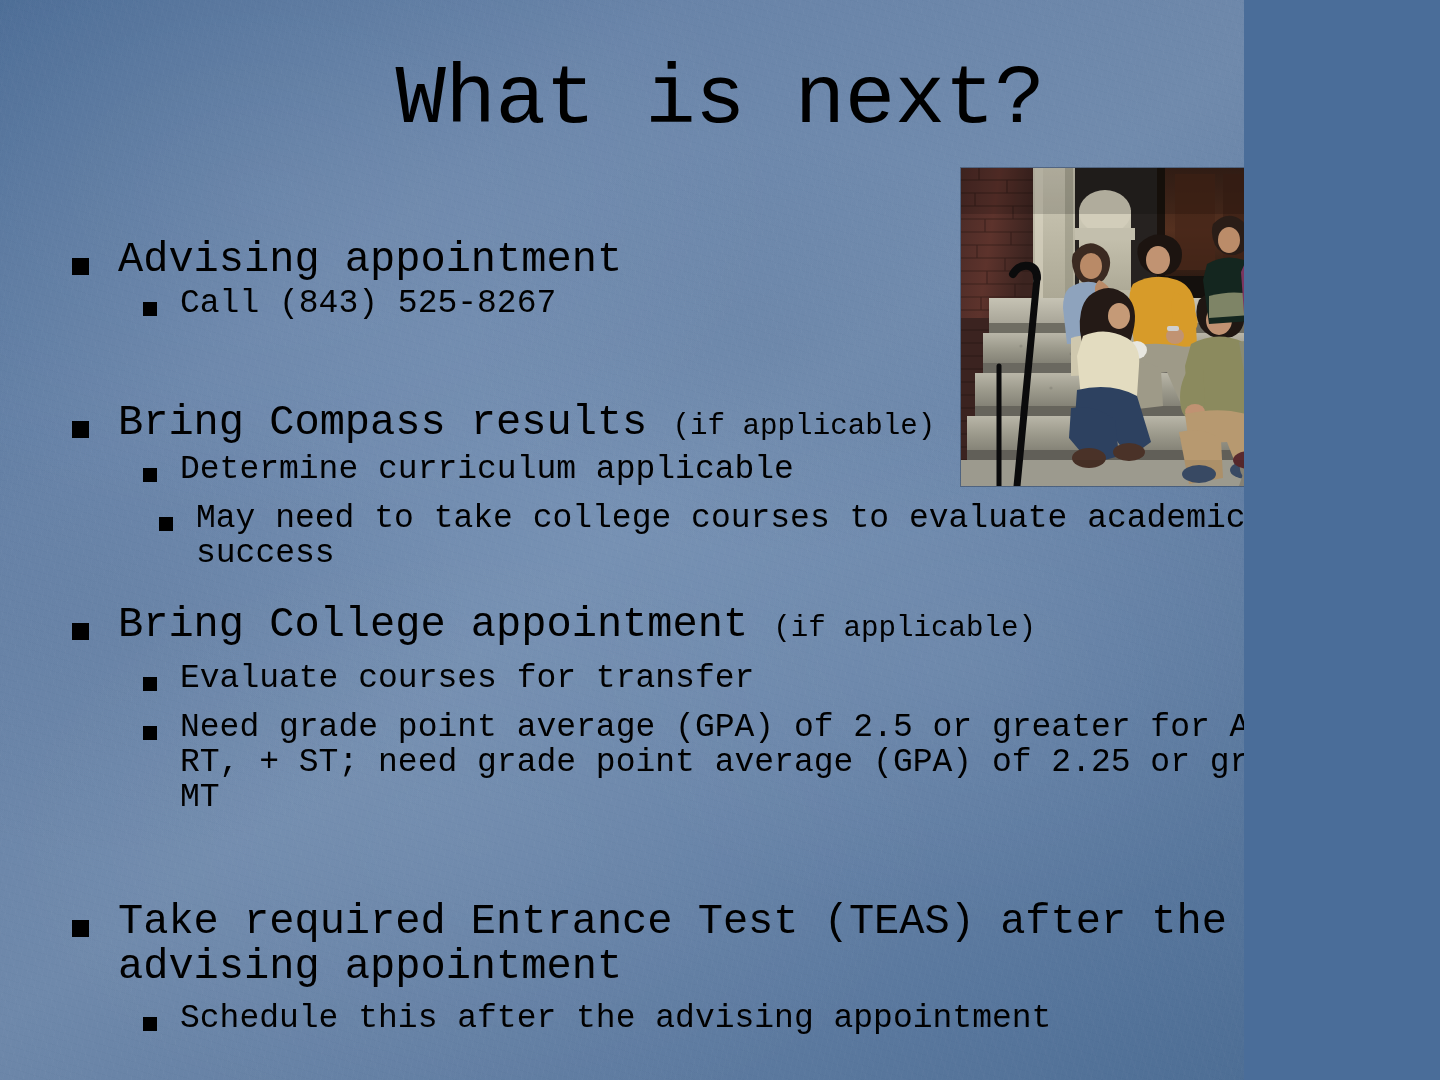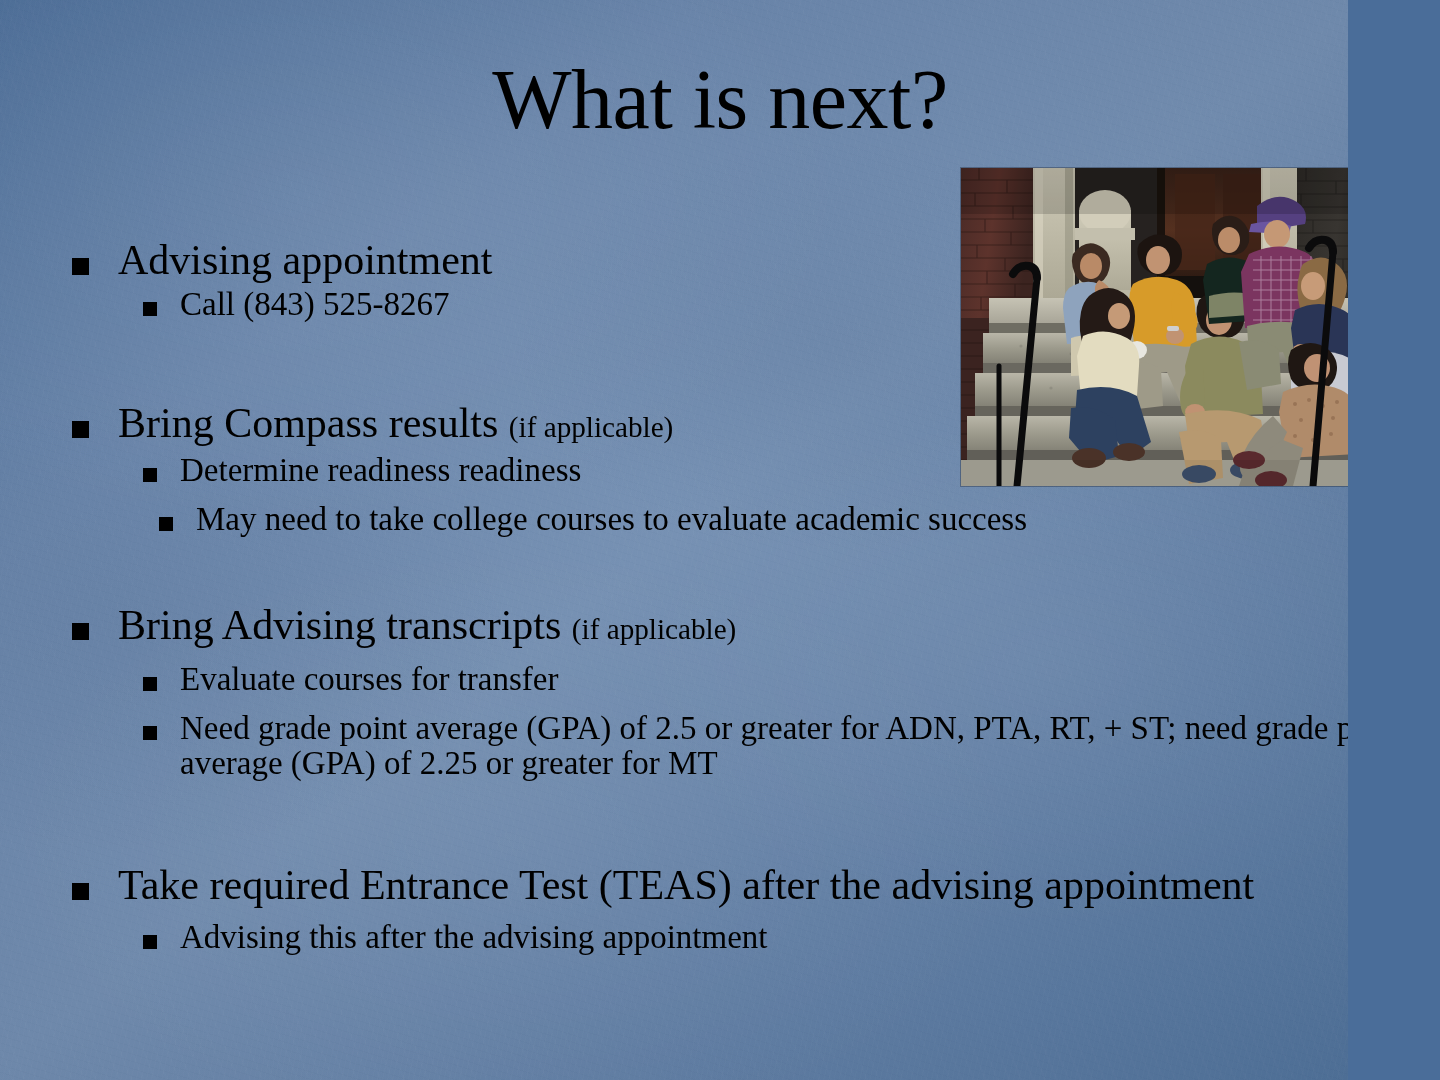--- a/index.html
+++ b/index.html
@@ -2,24 +2,24 @@
 <html><head>
 <meta charset="utf-8">
 <style>
   html, body {
     margin: 0;
     padding: 0;
     background: #4a6d99;
   }
   .slide {
     position: relative;
-    width: 1348px;
+    width: 1244px;
     height: 1080px;
     overflow: hidden;
-    font-family: Liberation Serif, serif;
+    font-family: Liberation Mono, monospace;
     background-color: #6a86aa;
     background-image:
       radial-gradient(ellipse 60% 45% at 22% 18%, rgba(255,255,255,0.055), rgba(255,255,255,0) 70%),
       radial-gradient(ellipse 45% 35% at 78% 62%, rgba(255,255,255,0.05), rgba(255,255,255,0) 70%),
       radial-gradient(ellipse 55% 40% at 38% 78%, rgba(255,255,255,0.04), rgba(255,255,255,0) 72%),
       radial-gradient(ellipse 35% 28% at 62% 32%, rgba(30,55,90,0.07), rgba(30,55,90,0) 70%),
       radial-gradient(ellipse 40% 30% at 10% 58%, rgba(30,55,90,0.06), rgba(30,55,90,0) 72%),
       radial-gradient(ellipse 130% 110% at 50% 45%, rgba(120,150,185,0.16), rgba(52,78,112,0.22) 95%),
       linear-gradient(142deg, #4c6e99 0%, #6d88ad 26%, #7791b3 50%, #6380a6 74%, #4f7199 100%);
   }
@@ -317,49 +317,49 @@
     </div>
 
     <div class="grp" style="top:163px;">
       <div class="li l1">
         <span class="mk"></span>
         <span class="txt">Bring Compass results</span>
         <span class="small"> (if applicable)</span>
       </div>
       <div class="li l2" style="margin-top:7px;">
         <span class="mk"></span>
-        <span class="txt">Determine readiness readiness</span>
+        <span class="txt">Determine curriculum applicable</span>
       </div>
       <div class="li l2" style="margin-top:14px;margin-left:16px;">
         <span class="mk"></span>
         <span class="txt">May need to take college courses to evaluate academic success</span>
       </div>
     </div>
 
     <div class="grp" style="top:365px;">
       <div class="li l1">
         <span class="mk"></span>
-        <span class="txt">Bring Advising transcripts</span>
+        <span class="txt">Bring College appointment</span>
         <span class="small"> (if applicable)</span>
       </div>
       <div class="li l2" style="margin-top:14px;">
         <span class="mk"></span>
         <span class="txt">Evaluate courses for transfer</span>
       </div>
       <div class="li l2" style="margin-top:14px; width:1265px;">
         <span class="mk"></span>
         <span class="txt">Need grade point average (GPA) of 2.5 or greater for ADN, PTA, RT, + ST; need grade point average (GPA) of 2.25 or greater for MT</span>
       </div>
     </div>
 
-    <div class="grp" style="top:625px; width:1300px;">
+    <div class="grp" style="top:662px; width:1300px;">
       <div class="li l1" style="width:1200px;">
         <span class="mk"></span>
         <span class="txt">Take required Entrance Test (TEAS) after the advising appointment</span>
       </div>
       <div class="li l2" style="margin-top:12px;">
         <span class="mk"></span>
-        <span class="txt">Advising this after the advising appointment</span>
+        <span class="txt">Schedule this after the advising appointment</span>
       </div>
     </div>
 
   </div>
 </div>
 
 </body></html>

